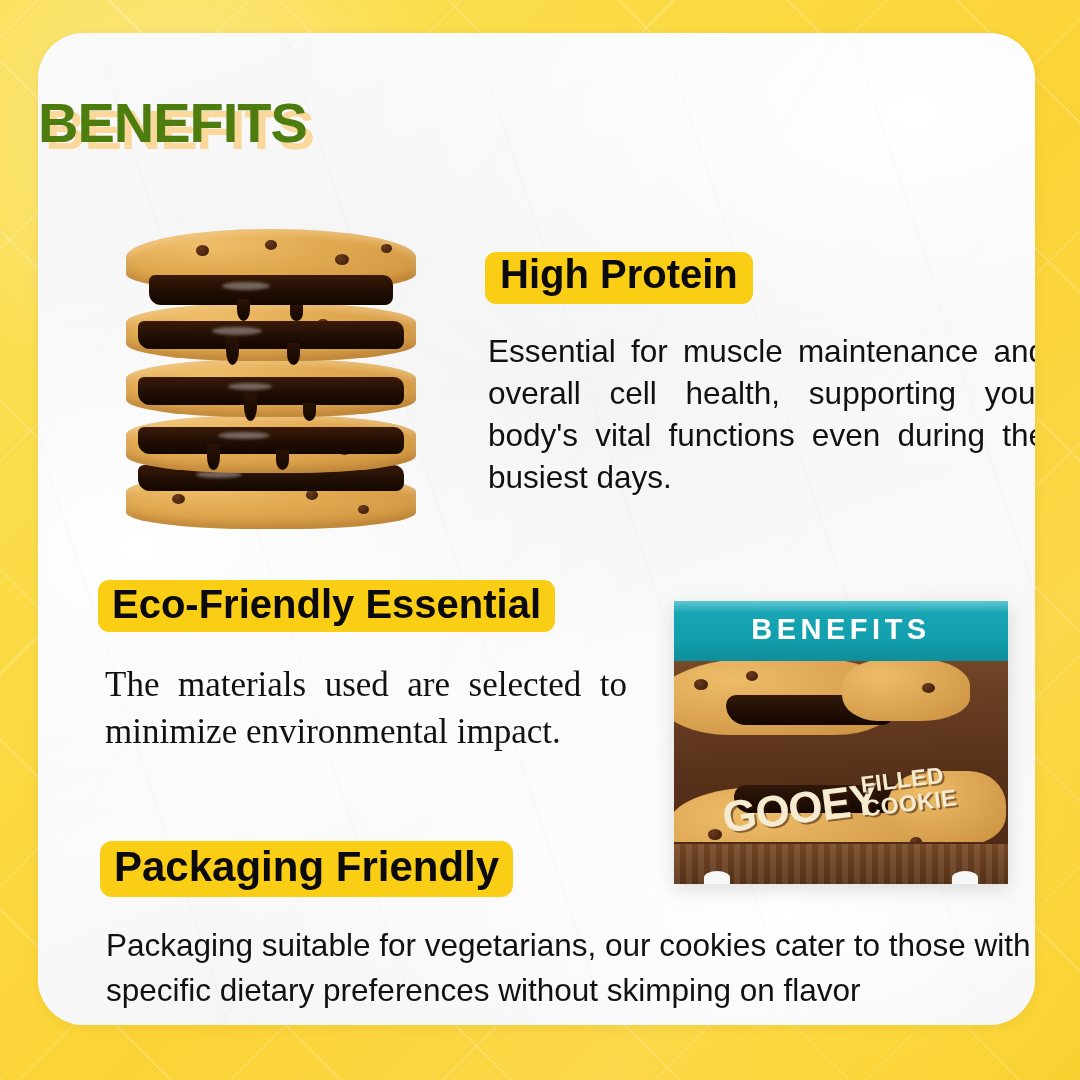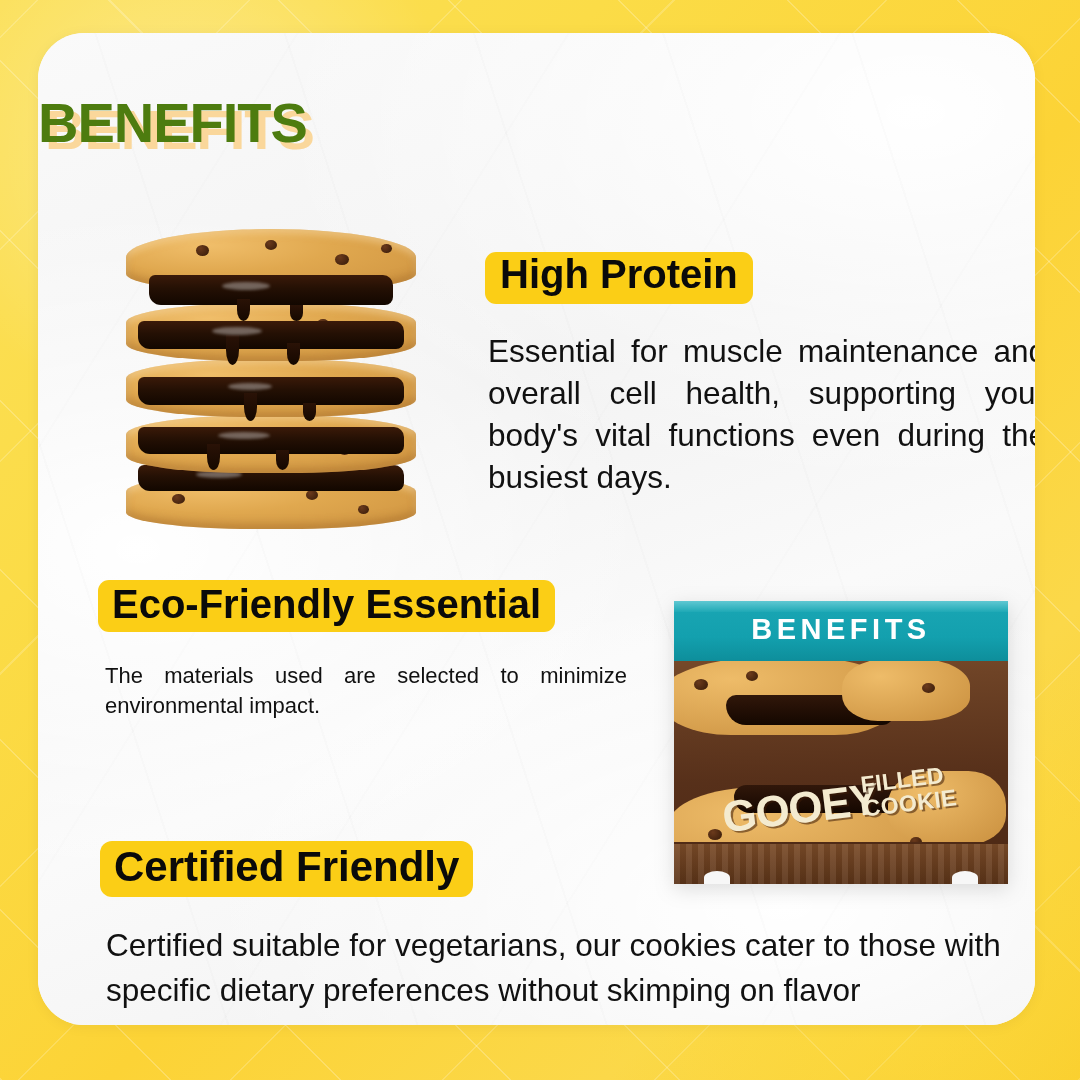--- a/index.html
+++ b/index.html
@@ -86,22 +86,22 @@
 
   
   .body-txt { position:absolute; color:#111; }
   #txt-protein {
     left:450px; top:298px; width:558px;
     font-size:31.5px; line-height:1.33;
     text-align:justify; text-justify:inter-word;
   }
   #txt-eco {
     left:67px; top:628px; width:522px;
-    font-size:22px; line-height:1.35;
-    text-align:justify; text-justify:inter-word;
+    font-size:35px; line-height:1.35;
+    text-align:justify; text-justify:inter-word;font-family:Liberation Serif, serif;
   }
   #txt-veg {
     left:68px; top:890px; width:948px;
     font-size:31.5px; line-height:1.42;
     font-stretch:condensed;
   }
 
   
   #cookie-stack {
     position:absolute; left:88px; top:196px; width:290px; height:300px;
@@ -317,17 +317,17 @@
       <div id="pkg-teal">
         <div id="pkg-teal-edge"></div>
         <div id="pkg-logo">BENEFITS</div>
       </div>
 
       <div id="pkg-seal-bot"></div>
       <div class="notch" style="left:30px;"></div>
       <div class="notch" style="right:30px;"></div>
     </div>
 
-    <div class="badge" id="badge-veg">Certified Friendly</div>
-    <div class="body-txt" id="txt-veg">Certified suitable for vegetarians, our cookies cater to those with specific dietary preferences without skimping on flavor</div>
+    <div class="badge" id="badge-veg">Packaging Friendly</div>
+    <div class="body-txt" id="txt-veg">Packaging suitable for vegetarians, our cookies cater to those with specific dietary preferences without skimping on flavor</div>
 
   </div>
 </div>
 
 </body></html>

